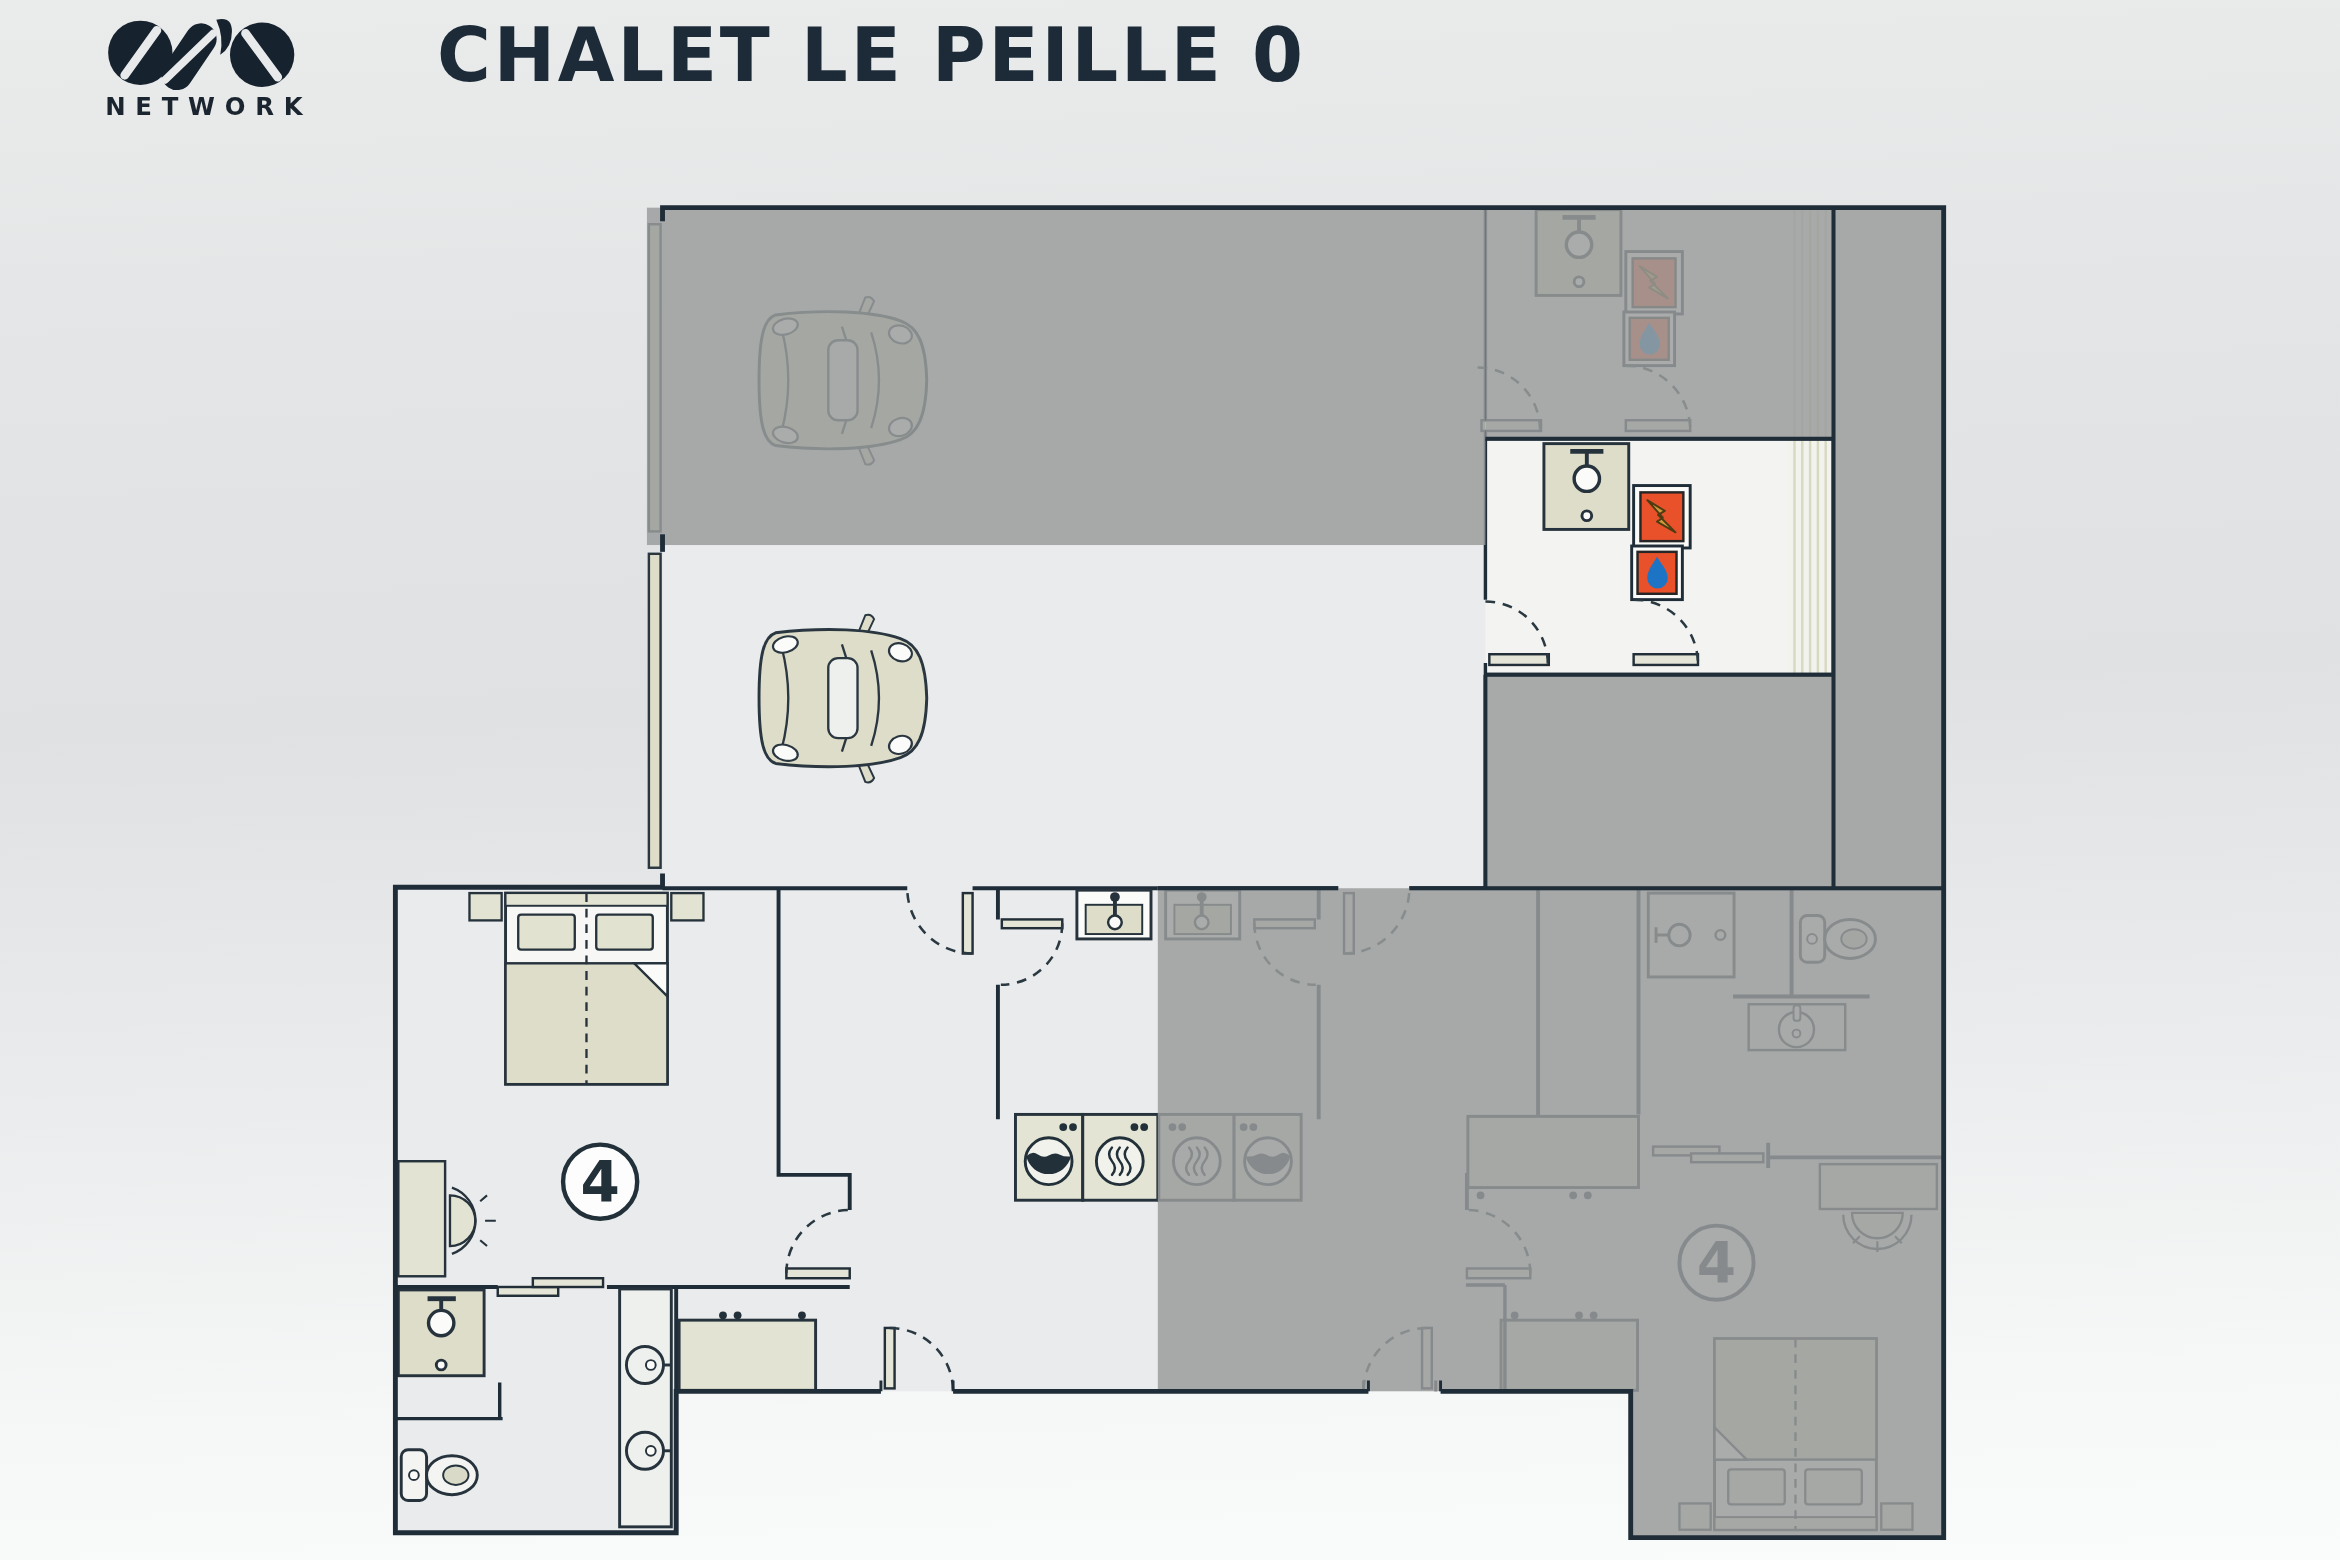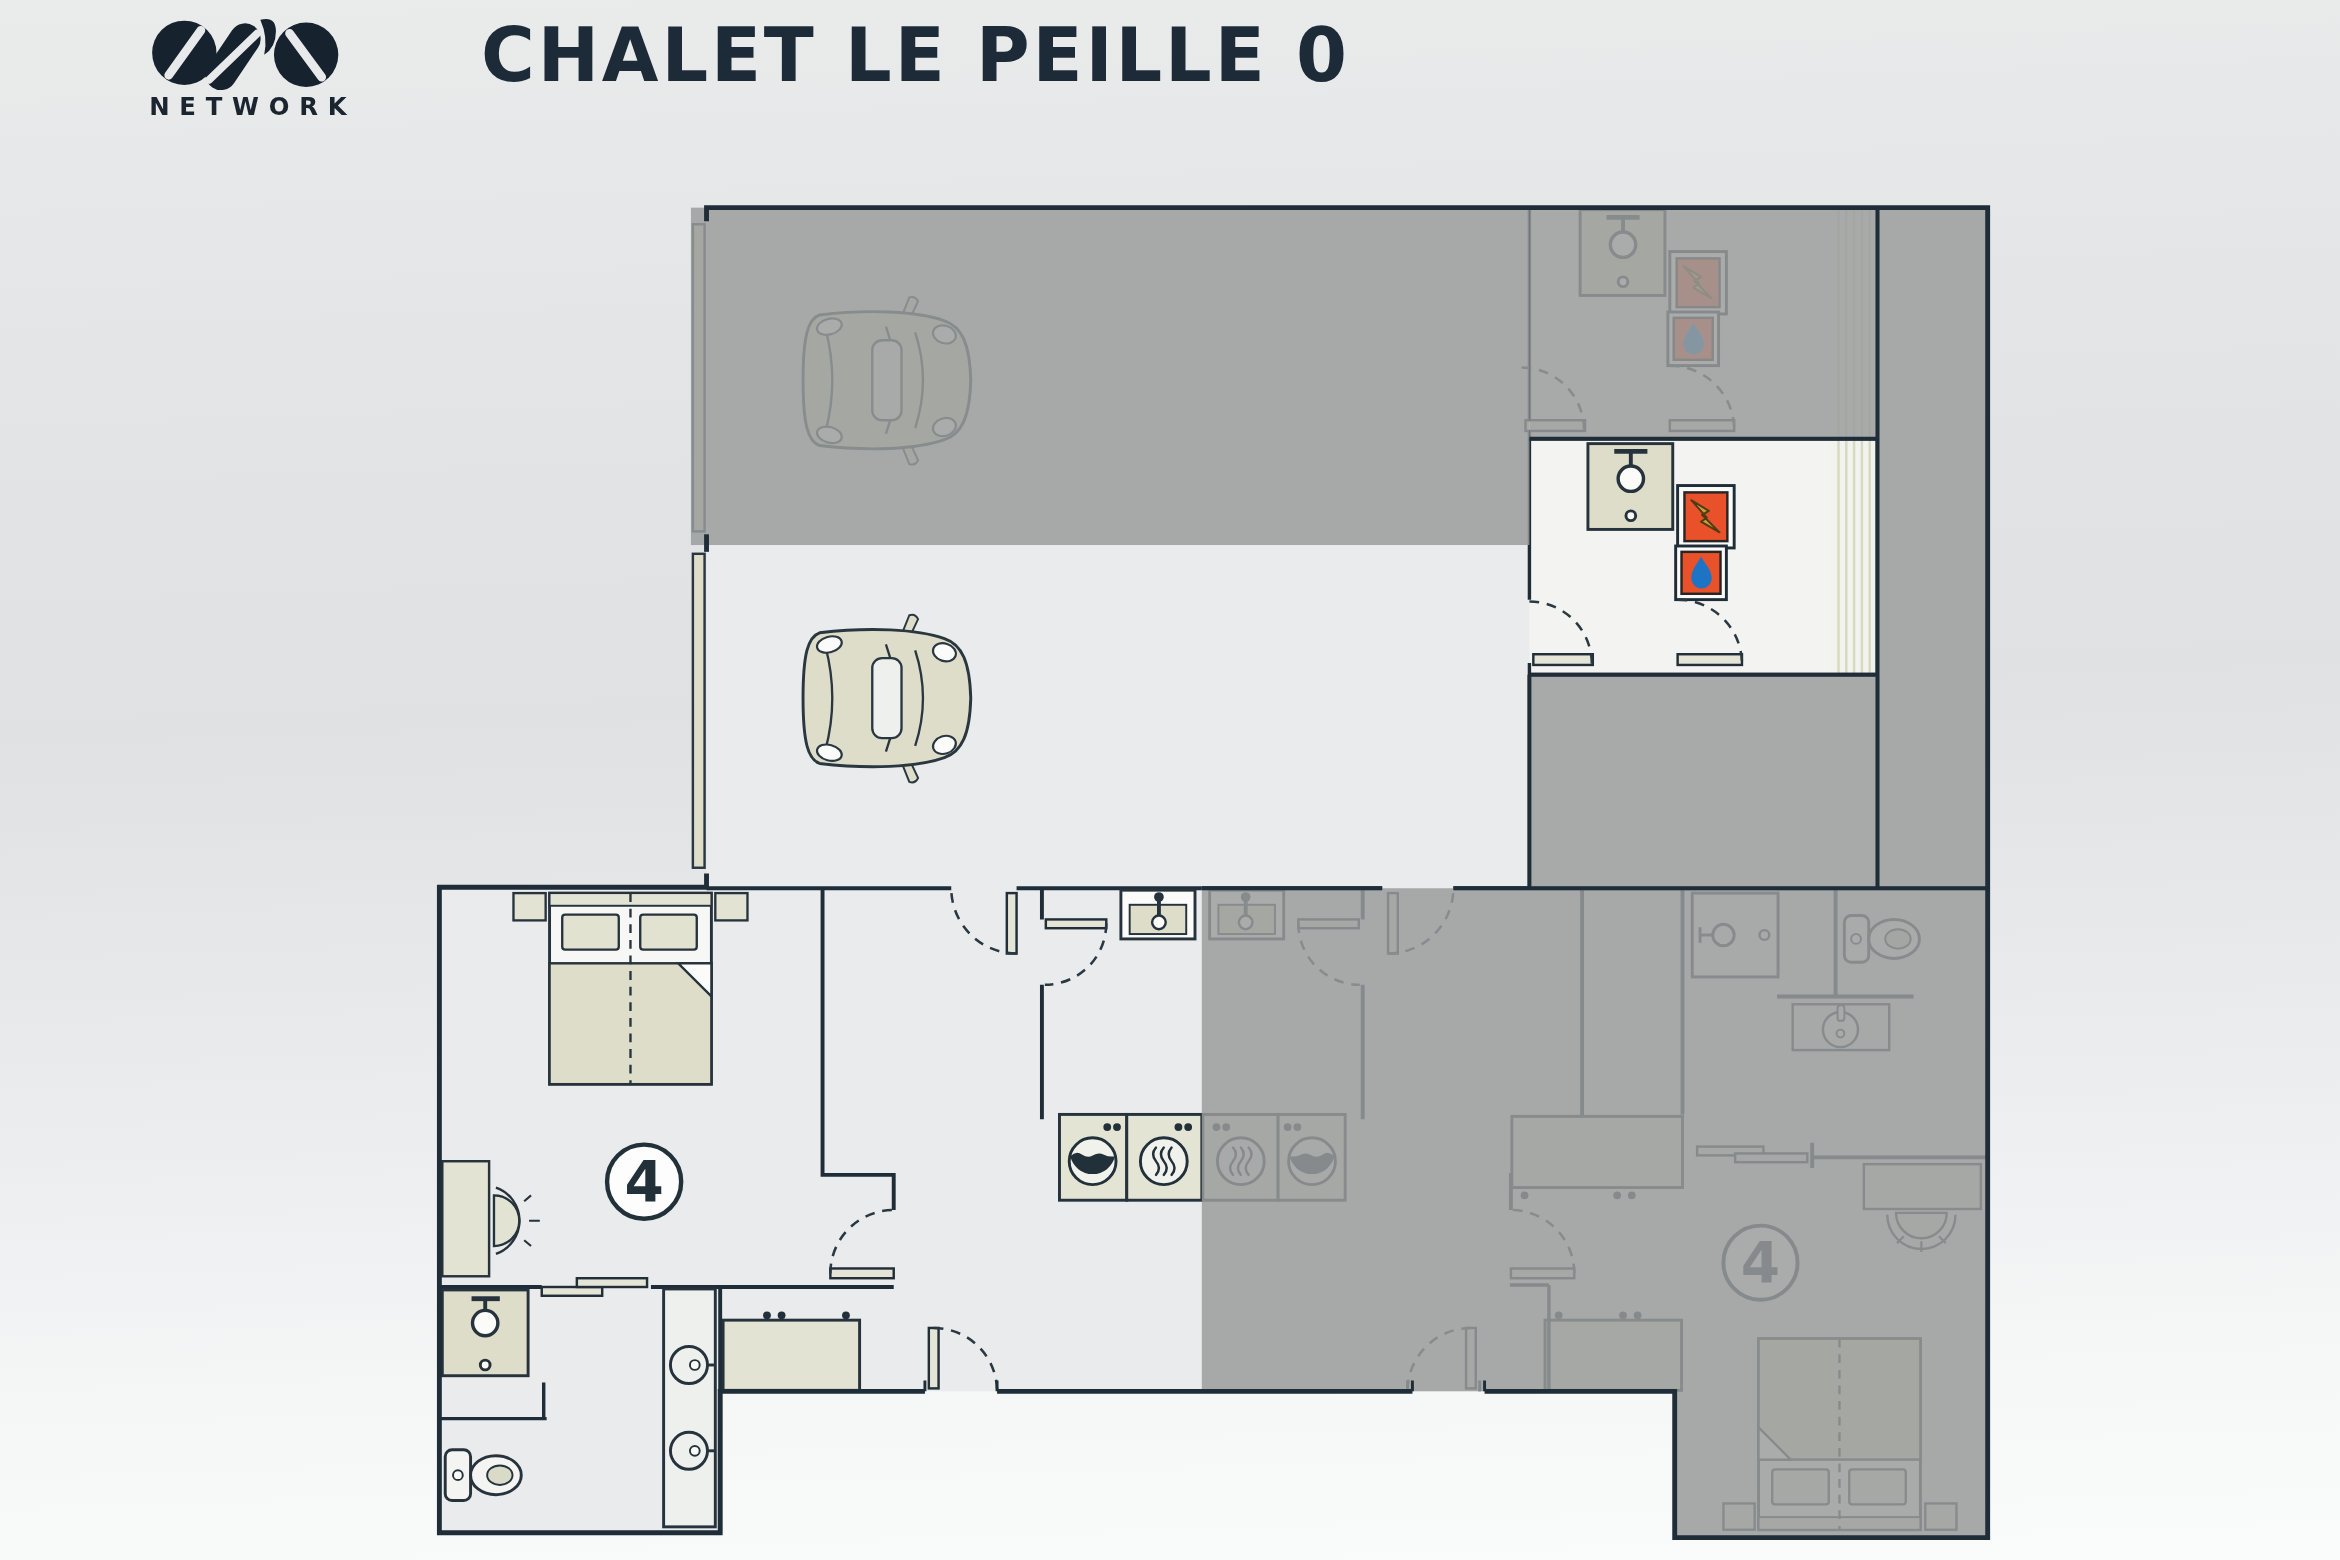--- a/index.html
+++ b/index.html
@@ -1,21 +1,21 @@
 <!DOCTYPE html>
 <html><head>
 <meta charset="utf-8">
 <style>
   html,body{margin:0;padding:0;}
   body{
     width:2341px;height:1560px;position:relative;overflow:hidden;
     font-family:"DejaVu Sans","Liberation Sans",sans-serif;
     background:linear-gradient(178deg,#eaecec 0%,#e3e5e6 22%,#dfe1e2 45%,#ebeced 68%,#f6f7f7 88%,#fafbfb 100%);
   }
-  .stage{position:absolute;inset:0;margin-left:44px;}
+  .stage{position:absolute;inset:0;}
   .logo{position:absolute;left:103px;top:7.8px;width:213px;height:115px;}
   .page-title{
     position:absolute;left:437px;top:11.7px;margin:0;
     font-size:74px;font-weight:800;letter-spacing:2.9px;color:#1d2b38;
     transform:scaleX(.99);transform-origin:left center;white-space:nowrap;
   }
   .plan-svg{position:absolute;left:0;top:0;width:2341px;height:1560px;}
   .wall{stroke:#1f2d38;fill:none;stroke-linecap:butt;}
   .arc{stroke:#2a3841;stroke-width:2.6;stroke-dasharray:10 8;fill:none;}
   .leaf{fill:#e4e5d6;stroke:#232f38;stroke-width:2.5;}

